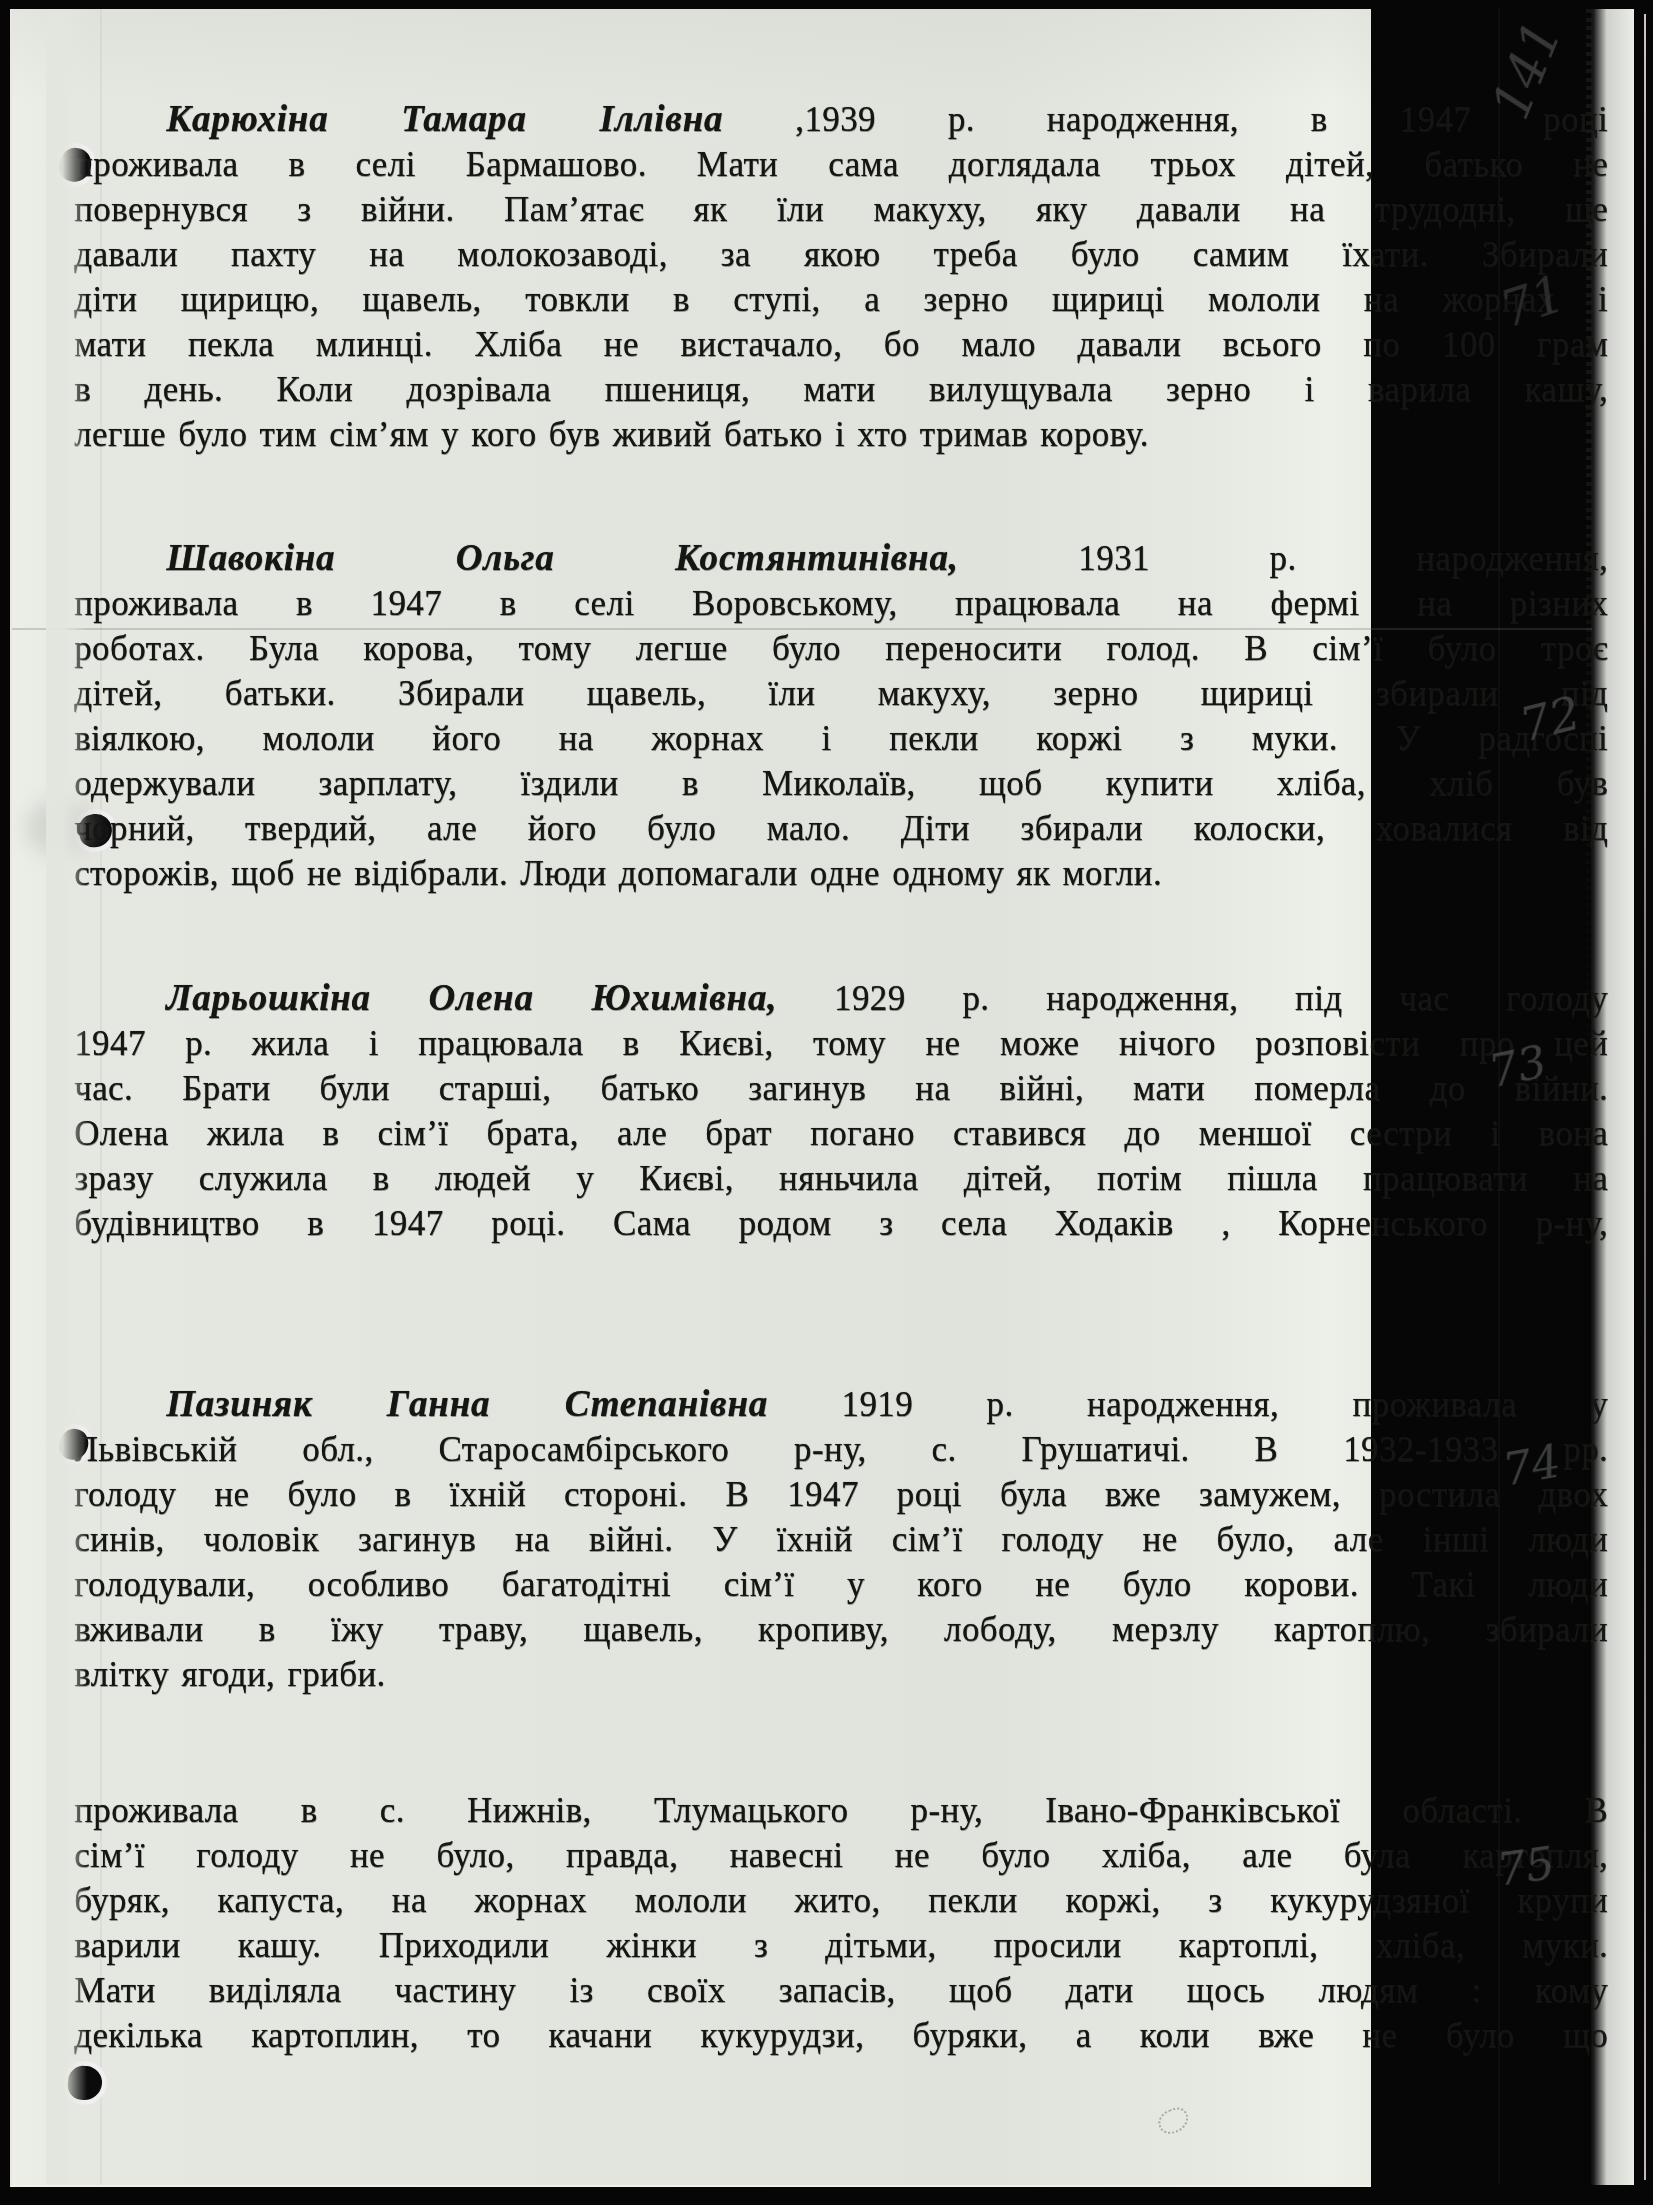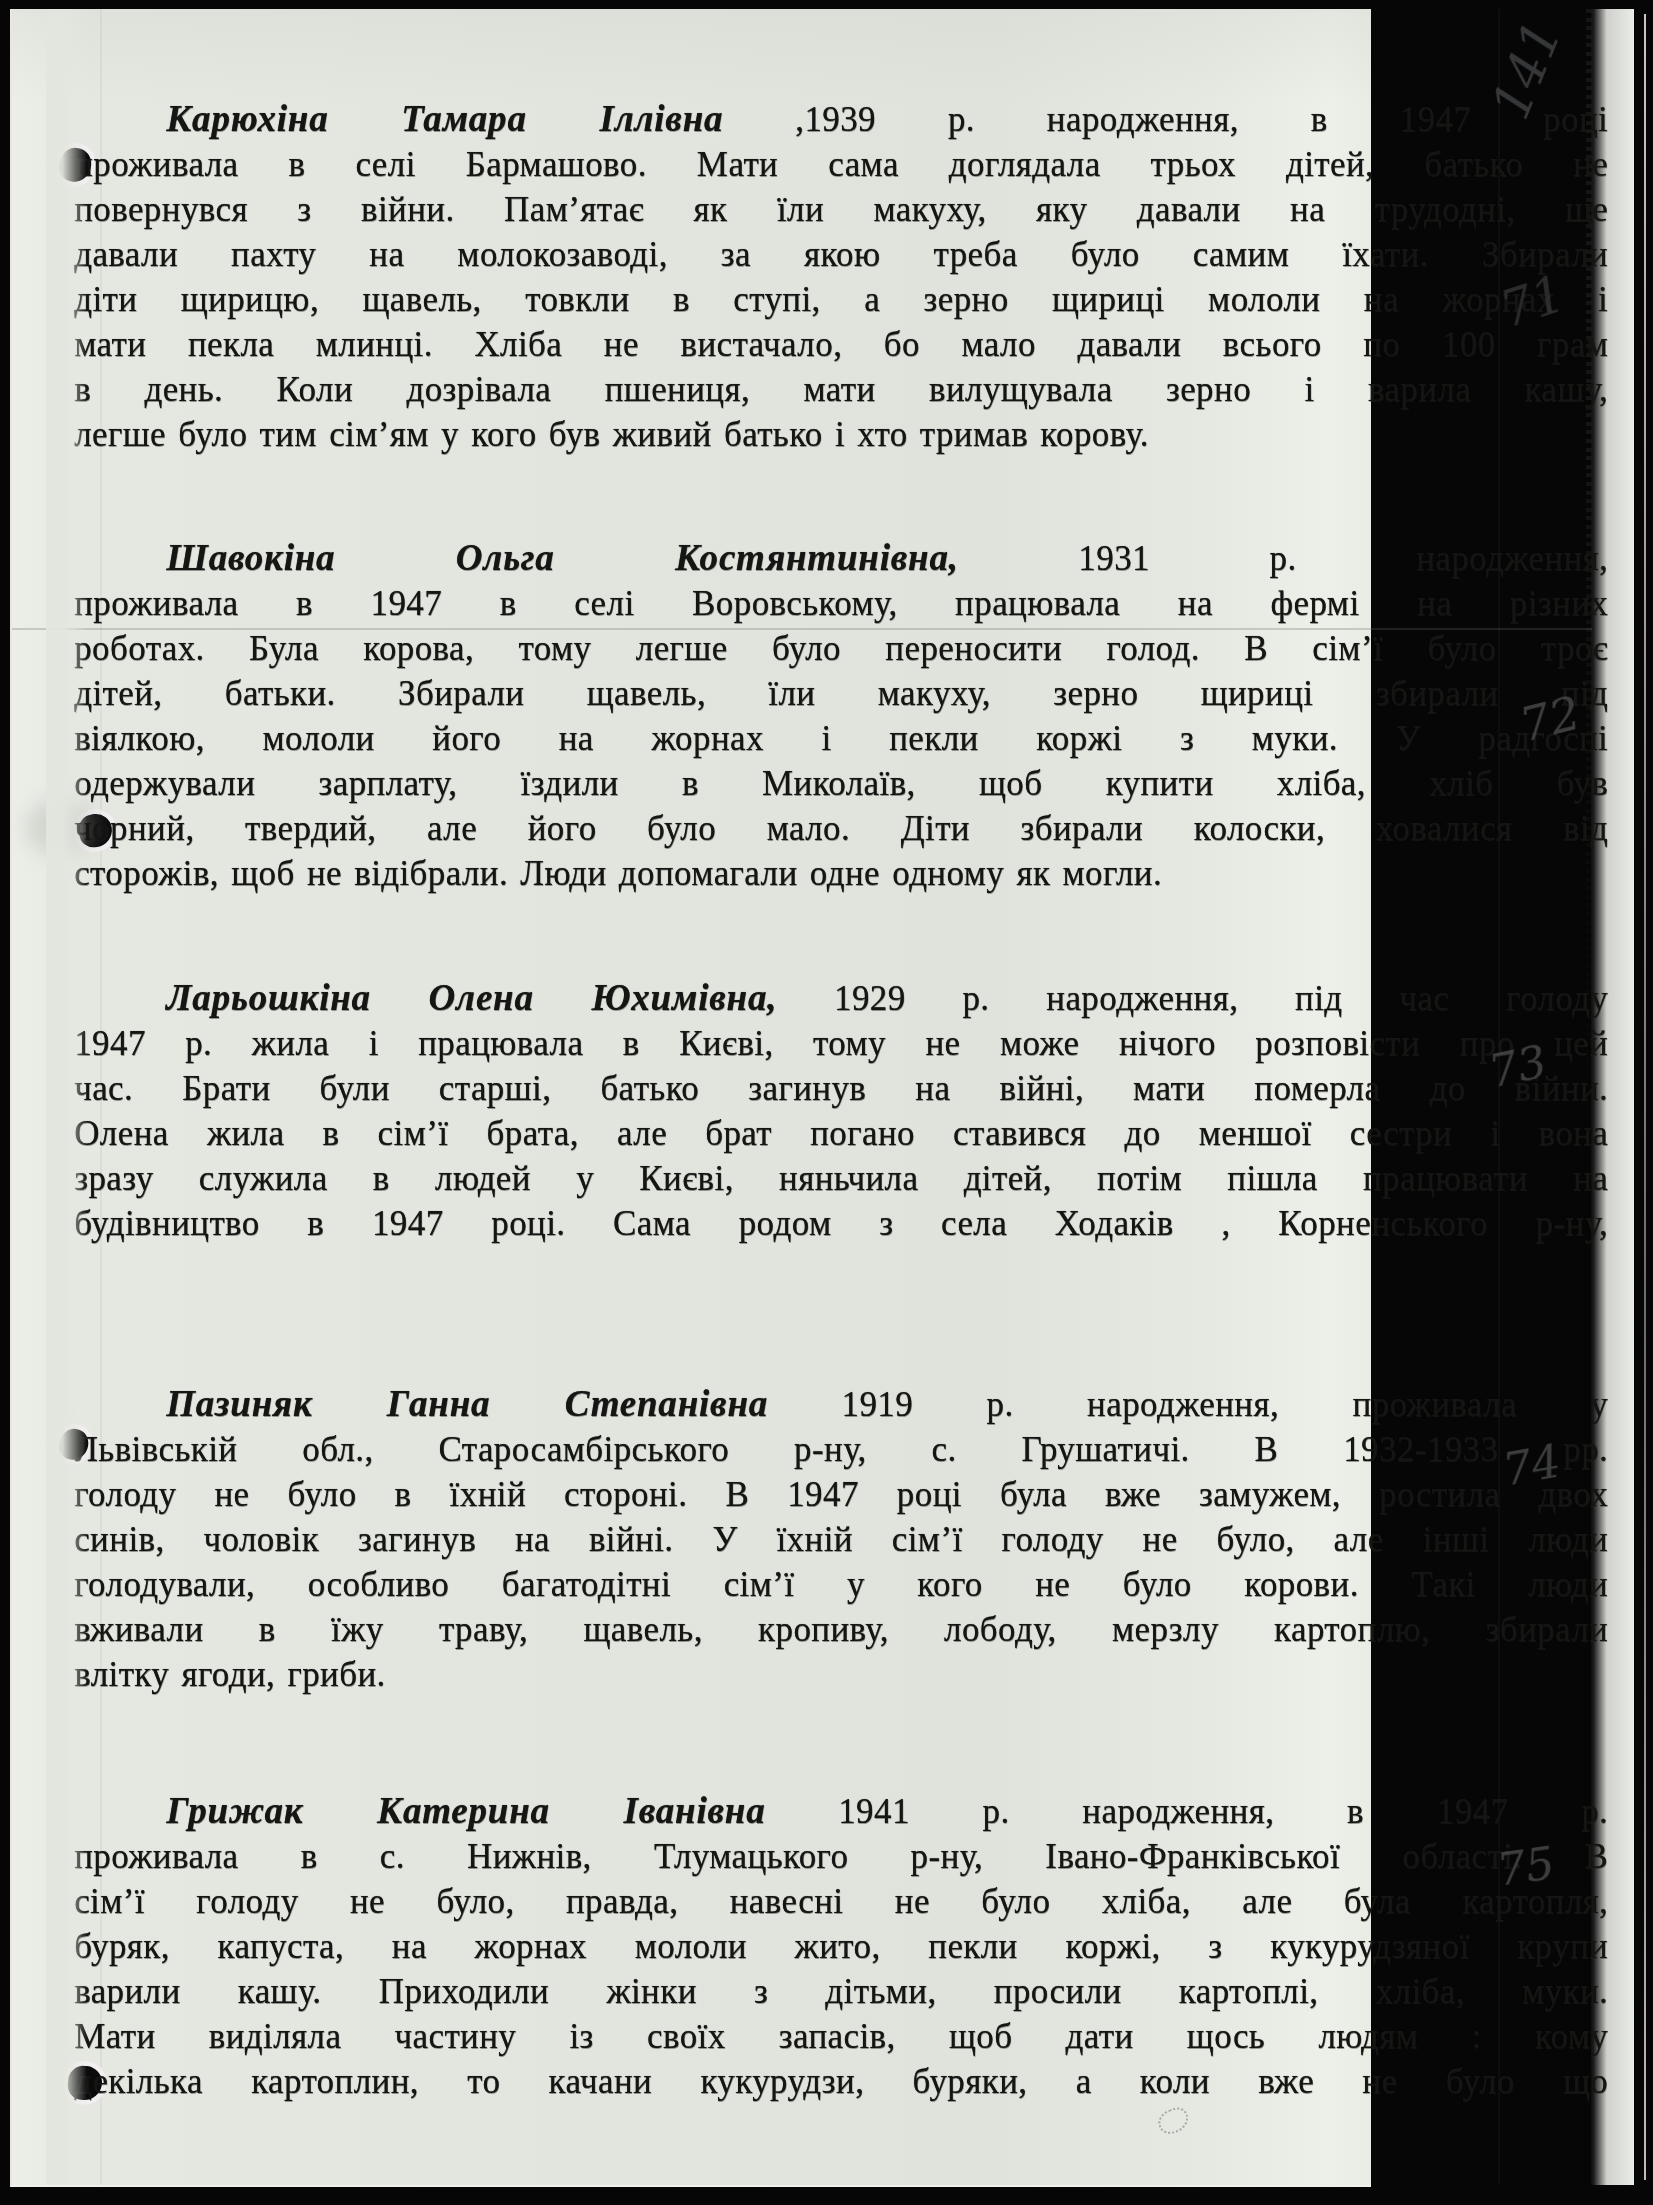--- a/index.html
+++ b/index.html
@@ -130,21 +130,20 @@
         <div class="line first"><span class="pname">Пазиняк Ганна Степанівна</span><span> 1919 р. народження, проживала у</span></div>
         <div class="line">Львівській обл., Старосамбірського р-ну, с. Грушатичі. В 1932-1933 рр.</div>
         <div class="line">голоду не було в їхній стороні. В 1947 році була вже замужем, ростила двох</div>
         <div class="line">синів, чоловік загинув на війні. У їхній сім’ї голоду не було, але інші люди</div>
         <div class="line">голодували, особливо багатодітні сім’ї у кого не було корови. Такі люди</div>
         <div class="line">вживали в їжу траву, щавель, кропиву, лободу, мерзлу картоплю, збирали</div>
         <div class="line noja">влітку ягоди, гриби.</div>
       </section>
 
       <section class="para p5">
-        <div class="line first"><span class="pname">Грижак Катерина Іванівна</span><span> 1941 р. народження, в 1947 р.</span></div>
         <div class="line">проживала в с. Нижнів, Тлумацького р-ну, Івано-Франківської області. В</div>
         <div class="line">сім’ї голоду не було, правда, навесні не було хліба, але була картопля,</div>
         <div class="line">буряк, капуста, на жорнах мололи жито, пекли коржі, з кукурудзяної крупи</div>
         <div class="line">варили кашу. Приходили жінки з дітьми, просили картоплі, хліба, муки.</div>
         <div class="line">Мати виділяла частину із своїх запасів, щоб дати щось людям : кому</div>
         <div class="line">декілька картоплин, то качани кукурудзи, буряки, а коли вже не було що</div>
       </section>
 
     </div>
 

